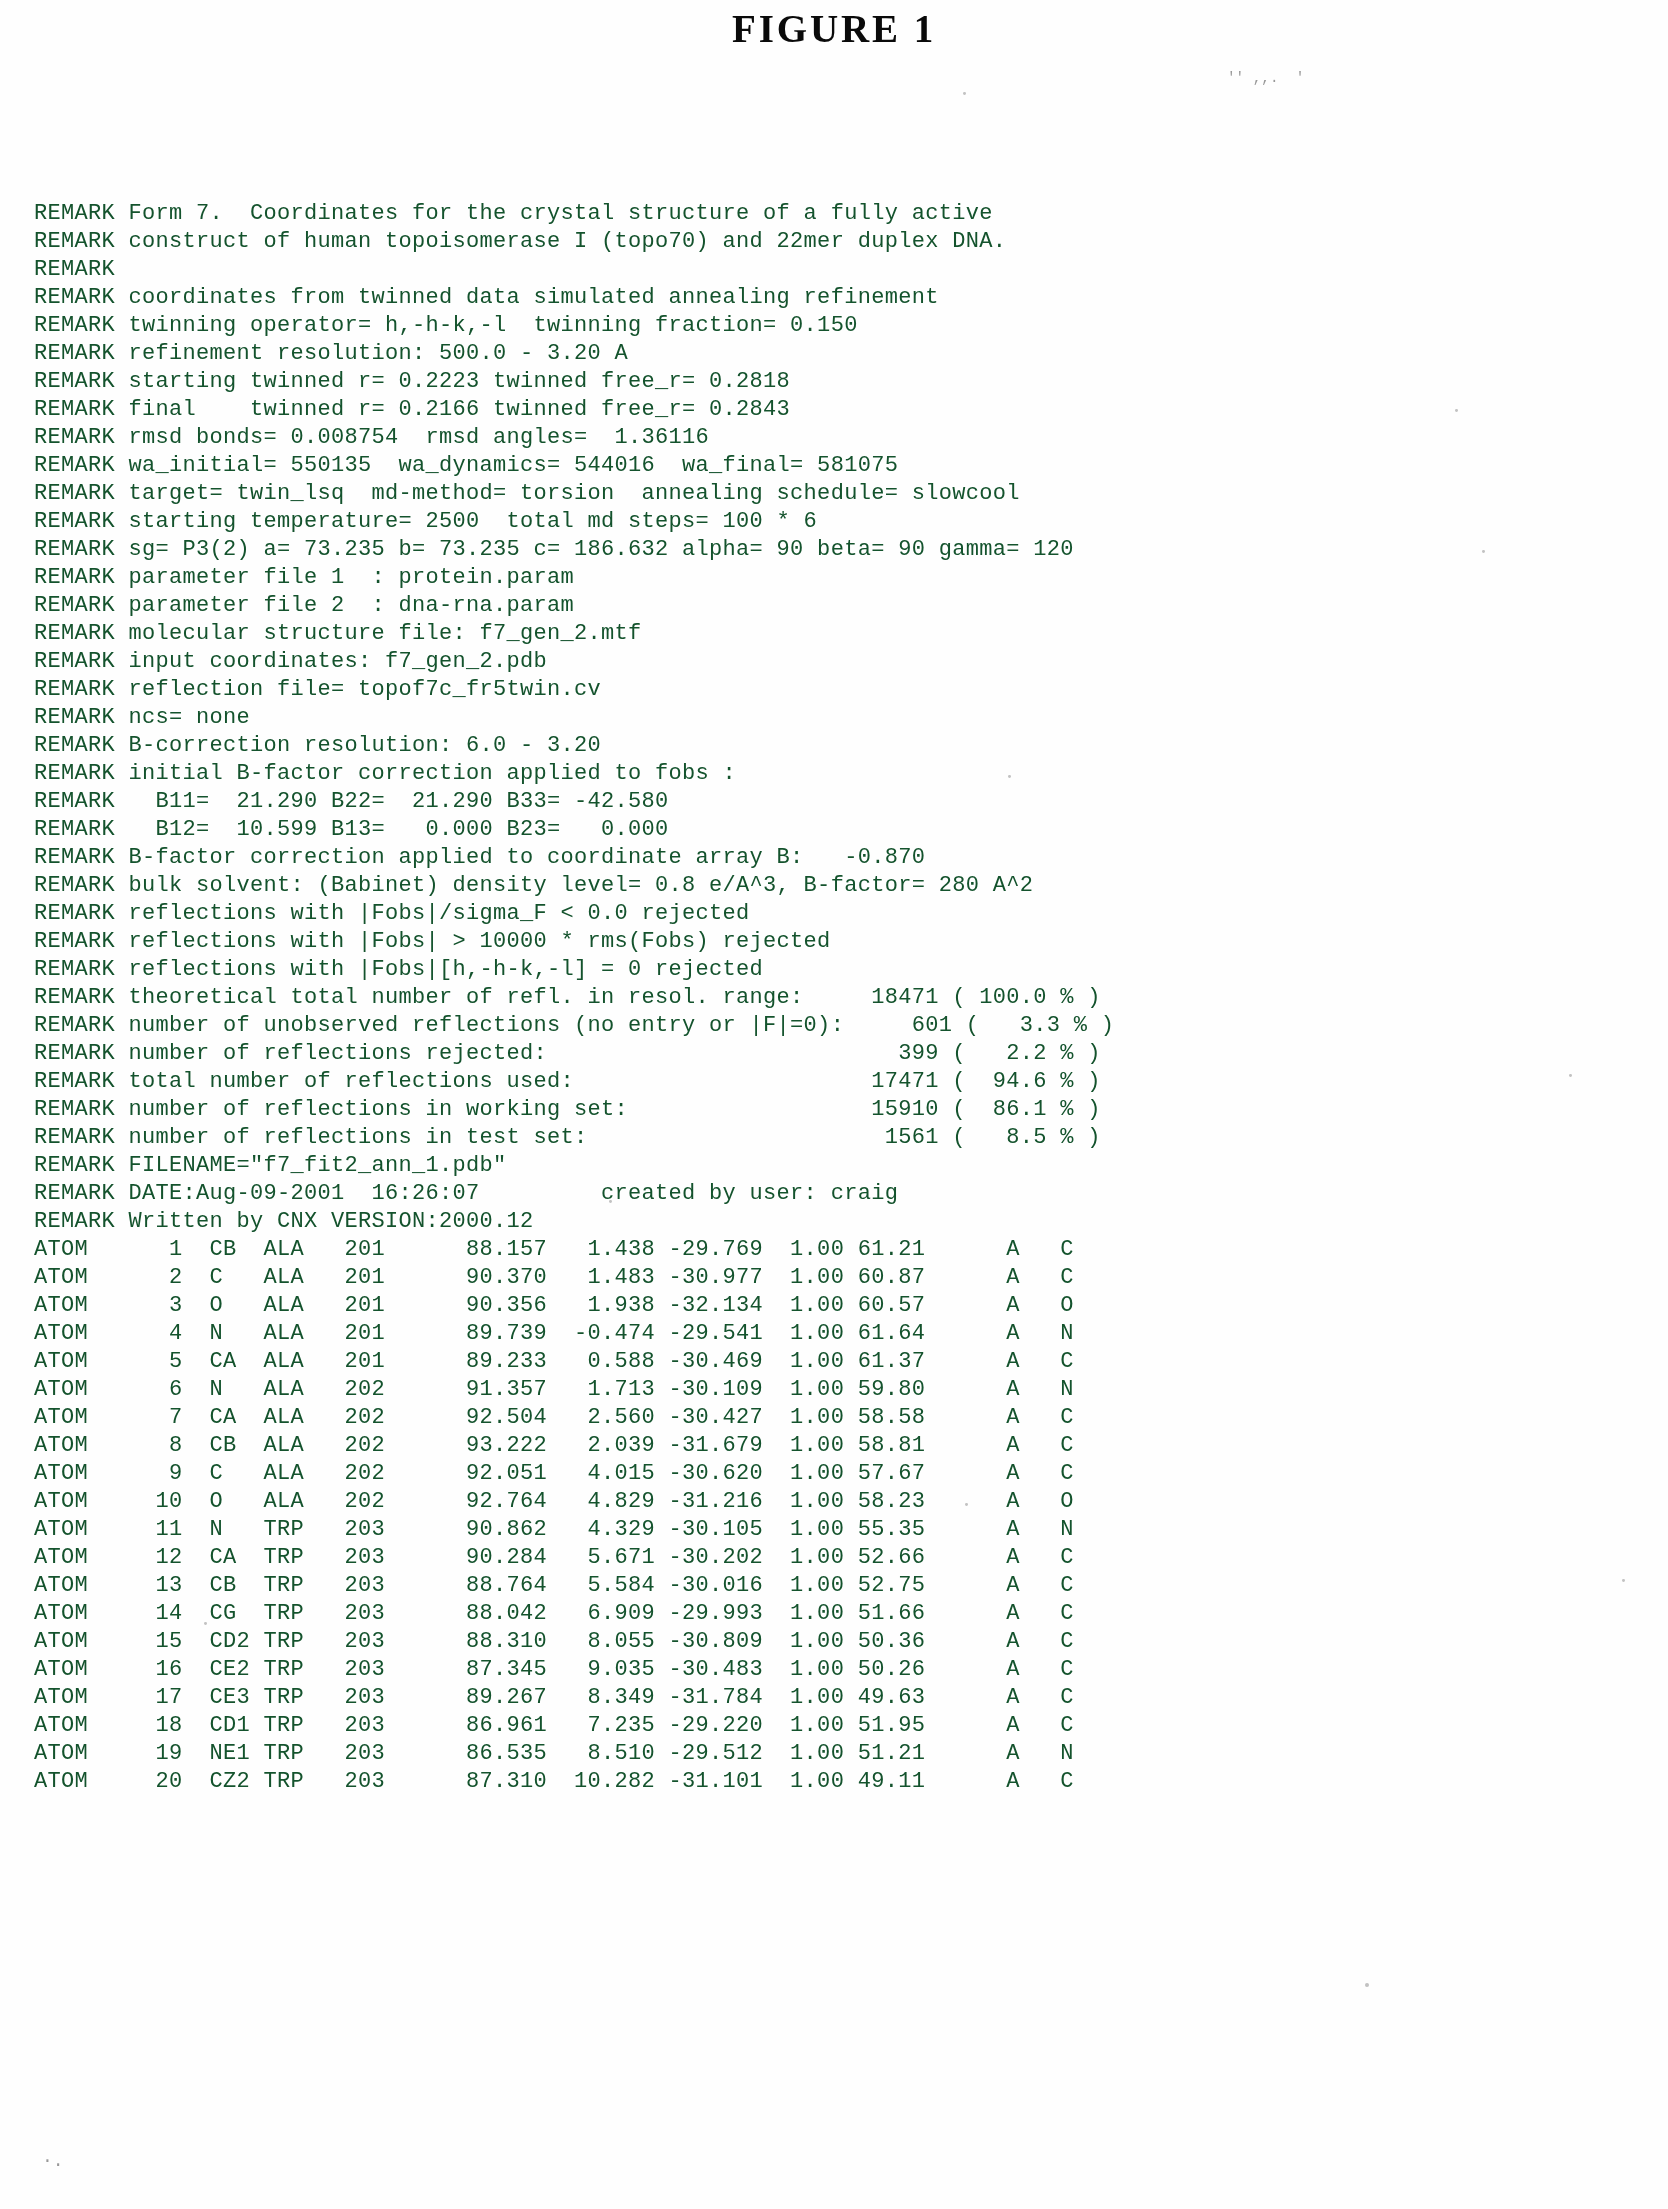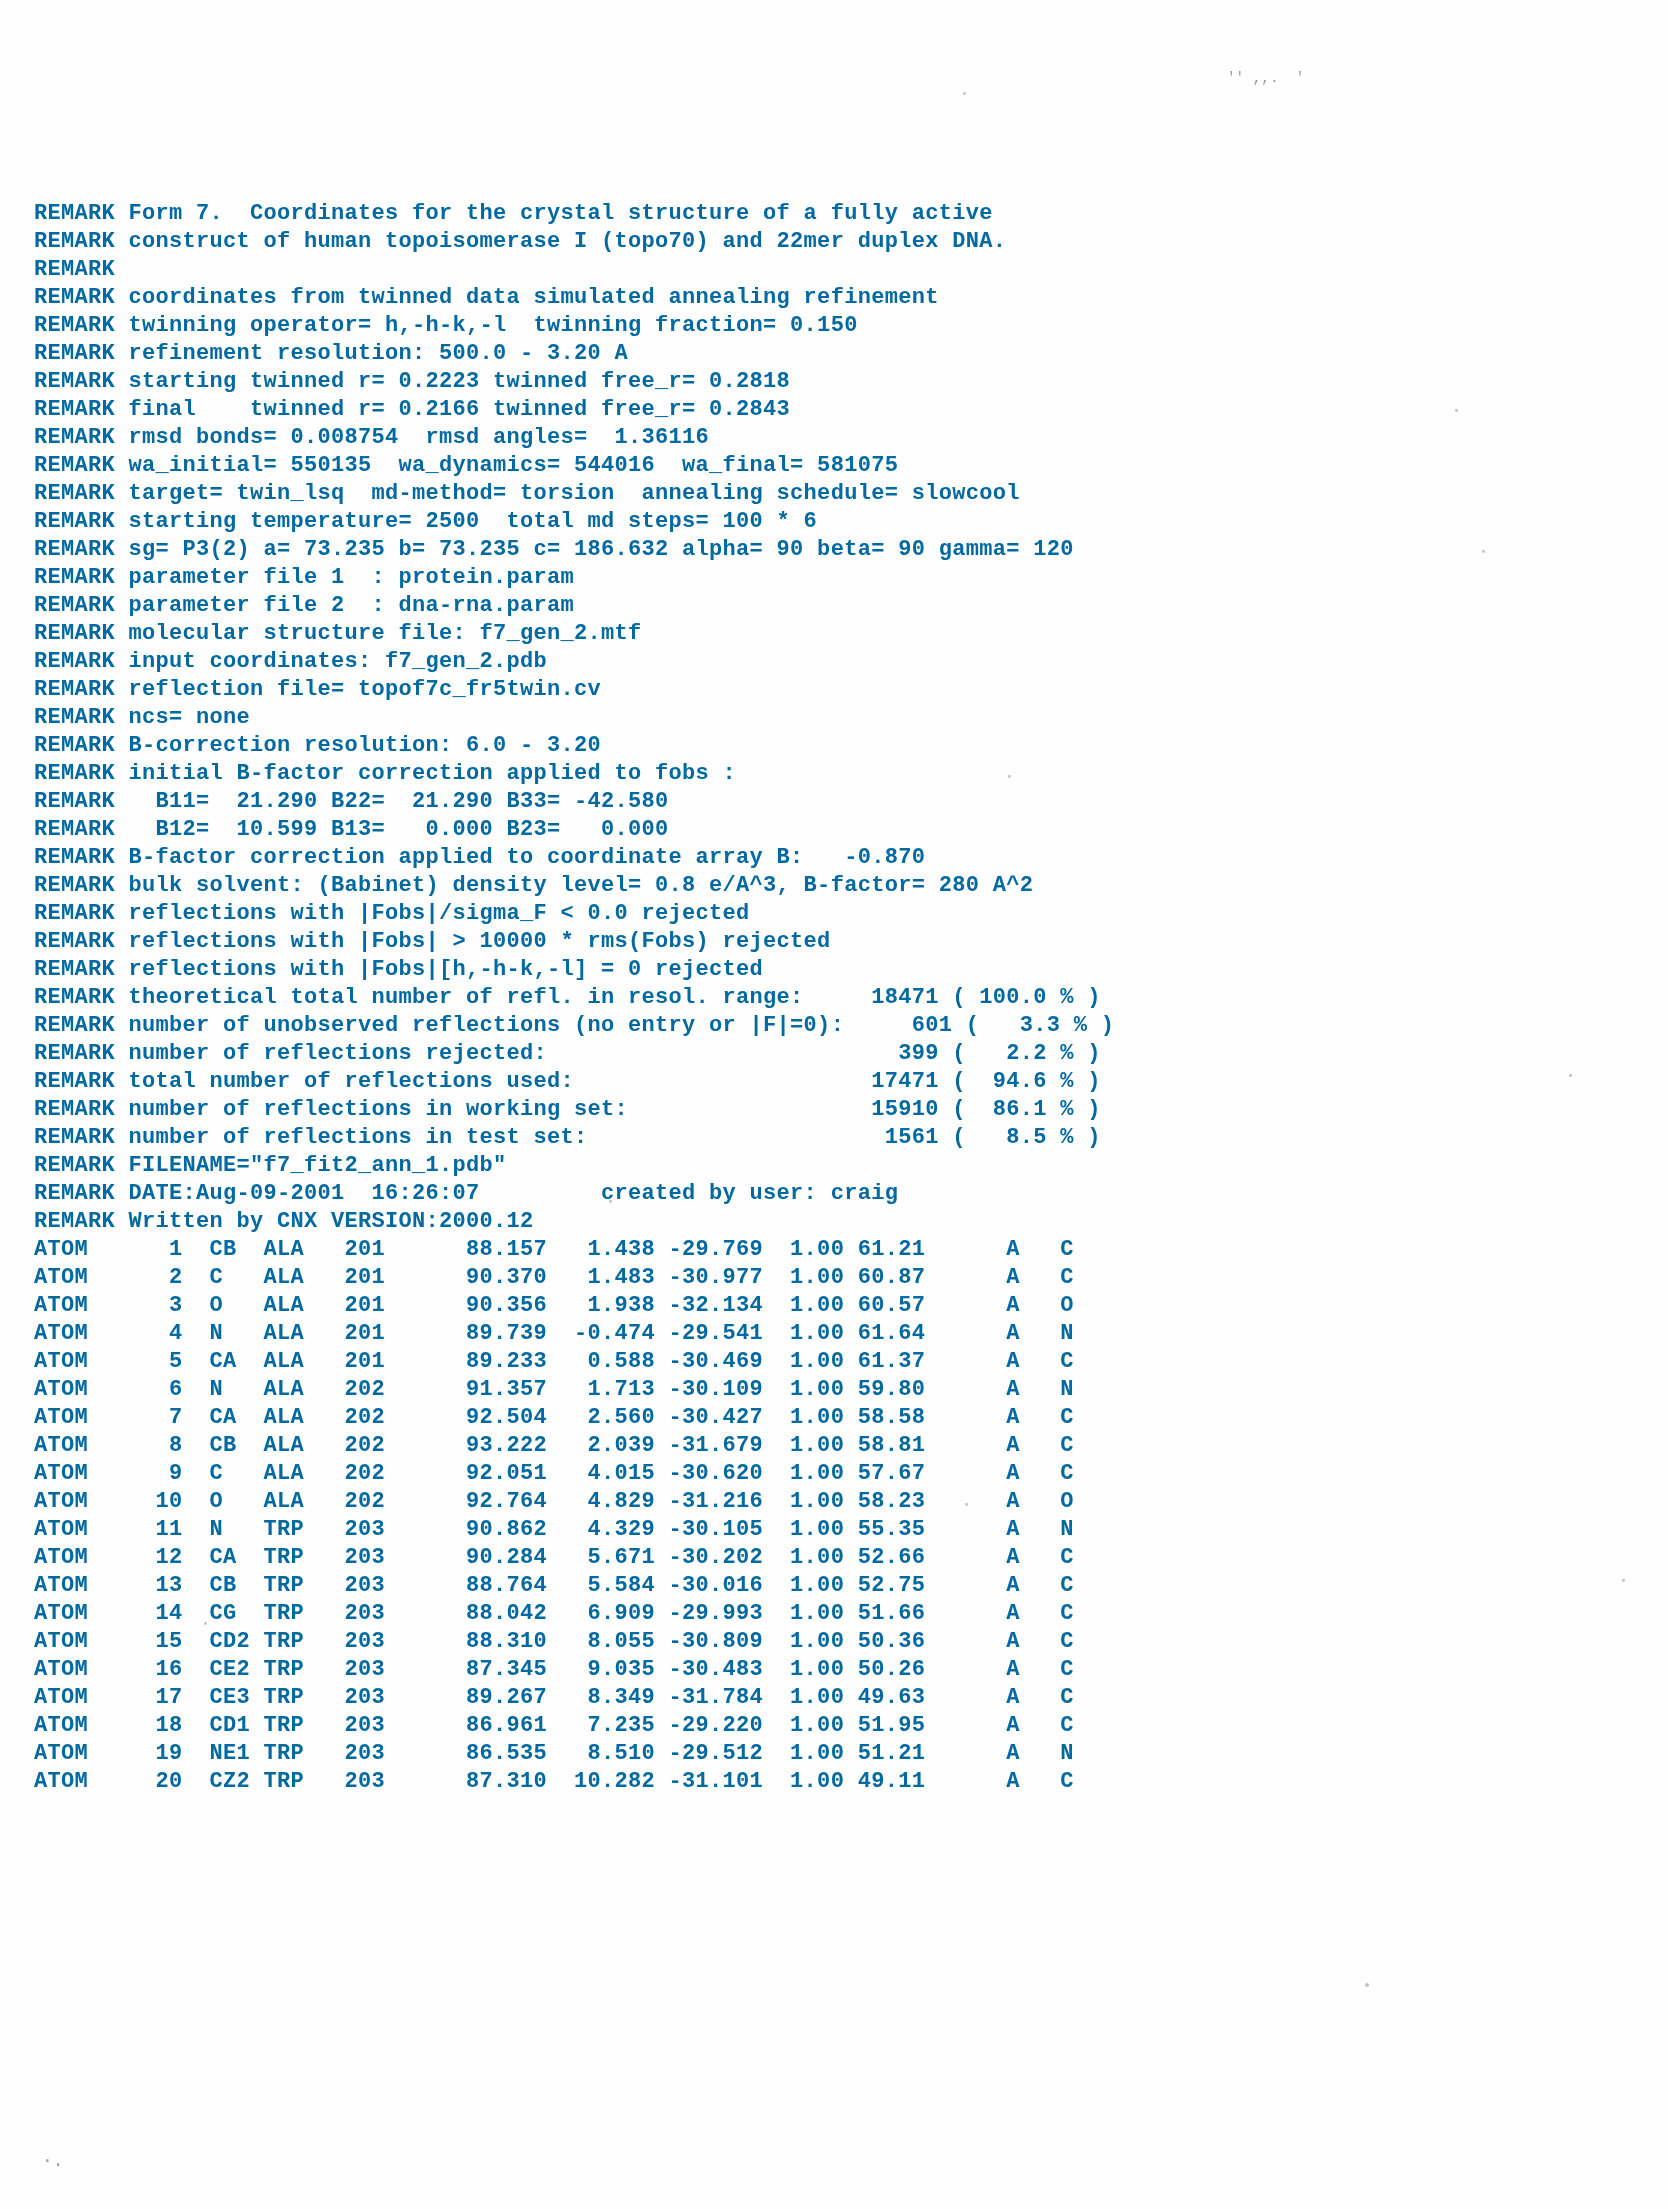--- a/index.html
+++ b/index.html
@@ -42,22 +42,22 @@
   
   #listing {
     position: absolute;
     top: 116px;
     left: 34px;
     width: 1617px;
     font-size: 22px;
     line-height: 28px;
     letter-spacing: 0.3px;
     white-space: pre;
-    font-weight: 700;
-    color: #0369a1;
+    font-weight: 400;
+    color: #14532d;
     -webkit-font-smoothing: none;
   }
 
   .line {
     white-space: pre;
     display: block;
     height: 28px;
   }
 
   
@@ -74,20 +74,21 @@
     font-family: "Liberation Mono", monospace;
     opacity: .75;
     white-space: pre;
   }
 </style>
 </head>
 <body>
 
 <div id="page">
 
+  <div id="figure-title">FIGURE 1</div>
 
   <div id="listing">
     
   <span class="line">REMARK Form 7.  Coordinates for the crystal structure of a fully active</span><span class="line">REMARK construct of human topoisomerase I (topo70) and 22mer duplex DNA.</span><span class="line">REMARK</span><span class="line">REMARK coordinates from twinned data simulated annealing refinement</span><span class="line">REMARK twinning operator= h,-h-k,-l  twinning fraction= 0.150</span><span class="line">REMARK refinement resolution: 500.0 - 3.20 A</span><span class="line">REMARK starting twinned r= 0.2223 twinned free_r= 0.2818</span><span class="line">REMARK final    twinned r= 0.2166 twinned free_r= 0.2843</span><span class="line">REMARK rmsd bonds= 0.008754  rmsd angles=  1.36116</span><span class="line">REMARK wa_initial= 550135  wa_dynamics= 544016  wa_final= 581075</span><span class="line">REMARK target= twin_lsq  md-method= torsion  annealing schedule= slowcool</span><span class="line">REMARK starting temperature= 2500  total md steps= 100 * 6</span><span class="line">REMARK sg= P3(2) a= 73.235 b= 73.235 c= 186.632 alpha= 90 beta= 90 gamma= 120</span><span class="line">REMARK parameter file 1  : protein.param</span><span class="line">REMARK parameter file 2  : dna-rna.param</span><span class="line">REMARK molecular structure file: f7_gen_2.mtf</span><span class="line">REMARK input coordinates: f7_gen_2.pdb</span><span class="line">REMARK reflection file= topof7c_fr5twin.cv</span><span class="line">REMARK ncs= none</span><span class="line">REMARK B-correction resolution: 6.0 - 3.20</span><span class="line">REMARK initial B-factor correction applied to fobs :</span><span class="line">REMARK   B11=  21.290 B22=  21.290 B33= -42.580</span><span class="line">REMARK   B12=  10.599 B13=   0.000 B23=   0.000</span><span class="line">REMARK B-factor correction applied to coordinate array B:   -0.870</span><span class="line">REMARK bulk solvent: (Babinet) density level= 0.8 e/A^3, B-factor= 280 A^2</span><span class="line">REMARK reflections with |Fobs|/sigma_F &lt; 0.0 rejected</span><span class="line">REMARK reflections with |Fobs| &gt; 10000 * rms(Fobs) rejected</span><span class="line">REMARK reflections with |Fobs|[h,-h-k,-l] = 0 rejected</span><span class="line">REMARK theoretical total number of refl. in resol. range:     18471 ( 100.0 % )</span><span class="line">REMARK number of unobserved reflections (no entry or |F|=0):     601 (   3.3 % )</span><span class="line">REMARK number of reflections rejected:                          399 (   2.2 % )</span><span class="line">REMARK total number of reflections used:                      17471 (  94.6 % )</span><span class="line">REMARK number of reflections in working set:                  15910 (  86.1 % )</span><span class="line">REMARK number of reflections in test set:                      1561 (   8.5 % )</span><span class="line">REMARK FILENAME="f7_fit2_ann_1.pdb"</span><span class="line">REMARK DATE:Aug-09-2001  16:26:07         created by user: craig</span><span class="line">REMARK Written by CNX VERSION:2000.12</span><span class="line">ATOM      1  CB  ALA   201      88.157   1.438 -29.769  1.00 61.21      A   C</span><span class="line">ATOM      2  C   ALA   201      90.370   1.483 -30.977  1.00 60.87      A   C</span><span class="line">ATOM      3  O   ALA   201      90.356   1.938 -32.134  1.00 60.57      A   O</span><span class="line">ATOM      4  N   ALA   201      89.739  -0.474 -29.541  1.00 61.64      A   N</span><span class="line">ATOM      5  CA  ALA   201      89.233   0.588 -30.469  1.00 61.37      A   C</span><span class="line">ATOM      6  N   ALA   202      91.357   1.713 -30.109  1.00 59.80      A   N</span><span class="line">ATOM      7  CA  ALA   202      92.504   2.560 -30.427  1.00 58.58      A   C</span><span class="line">ATOM      8  CB  ALA   202      93.222   2.039 -31.679  1.00 58.81      A   C</span><span class="line">ATOM      9  C   ALA   202      92.051   4.015 -30.620  1.00 57.67      A   C</span><span class="line">ATOM     10  O   ALA   202      92.764   4.829 -31.216  1.00 58.23      A   O</span><span class="line">ATOM     11  N   TRP   203      90.862   4.329 -30.105  1.00 55.35      A   N</span><span class="line">ATOM     12  CA  TRP   203      90.284   5.671 -30.202  1.00 52.66      A   C</span><span class="line">ATOM     13  CB  TRP   203      88.764   5.584 -30.016  1.00 52.75      A   C</span><span class="line">ATOM     14  CG  TRP   203      88.042   6.909 -29.993  1.00 51.66      A   C</span><span class="line">ATOM     15  CD2 TRP   203      88.310   8.055 -30.809  1.00 50.36      A   C</span><span class="line">ATOM     16  CE2 TRP   203      87.345   9.035 -30.483  1.00 50.26      A   C</span><span class="line">ATOM     17  CE3 TRP   203      89.267   8.349 -31.784  1.00 49.63      A   C</span><span class="line">ATOM     18  CD1 TRP   203      86.961   7.235 -29.220  1.00 51.95      A   C</span><span class="line">ATOM     19  NE1 TRP   203      86.535   8.510 -29.512  1.00 51.21      A   N</span><span class="line">ATOM     20  CZ2 TRP   203      87.310  10.282 -31.101  1.00 49.11      A   C</span></div>
 
   <span class="smudge" style="top:70px; left:1227px;">'' ,,.  '</span>
   <span class="speck" style="top:92px; left:963px; width:2.9px; height:2.9px;"></span>
   <span class="speck" style="top:409px; left:1455px; width:2.9px; height:2.9px;"></span>
   <span class="speck" style="top:550px; left:1482px; width:2.9px; height:2.9px;"></span>
   <span class="speck" style="top:775px; left:1008px; width:2.9px; height:2.9px;"></span>

